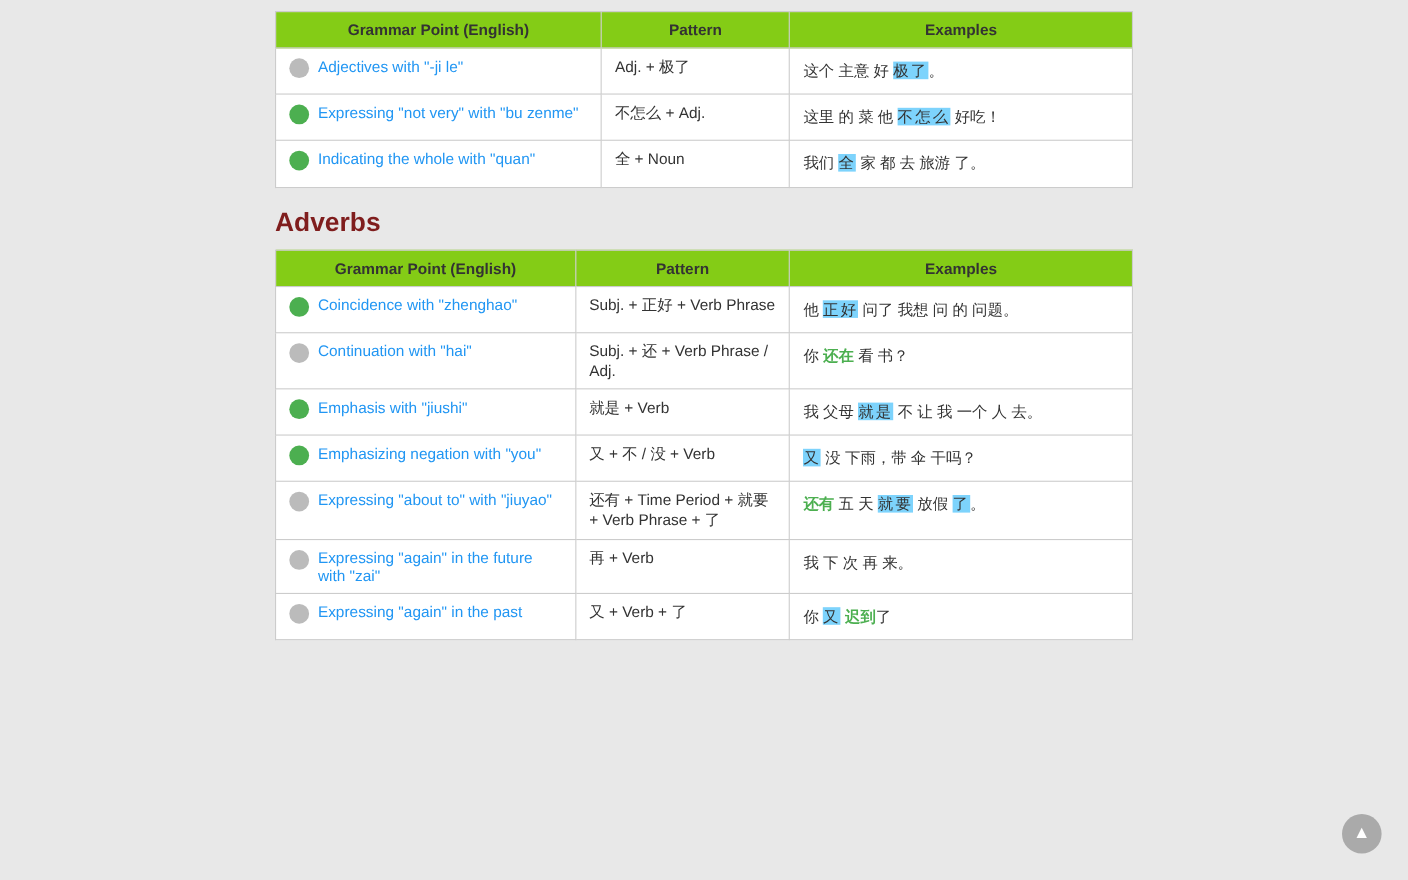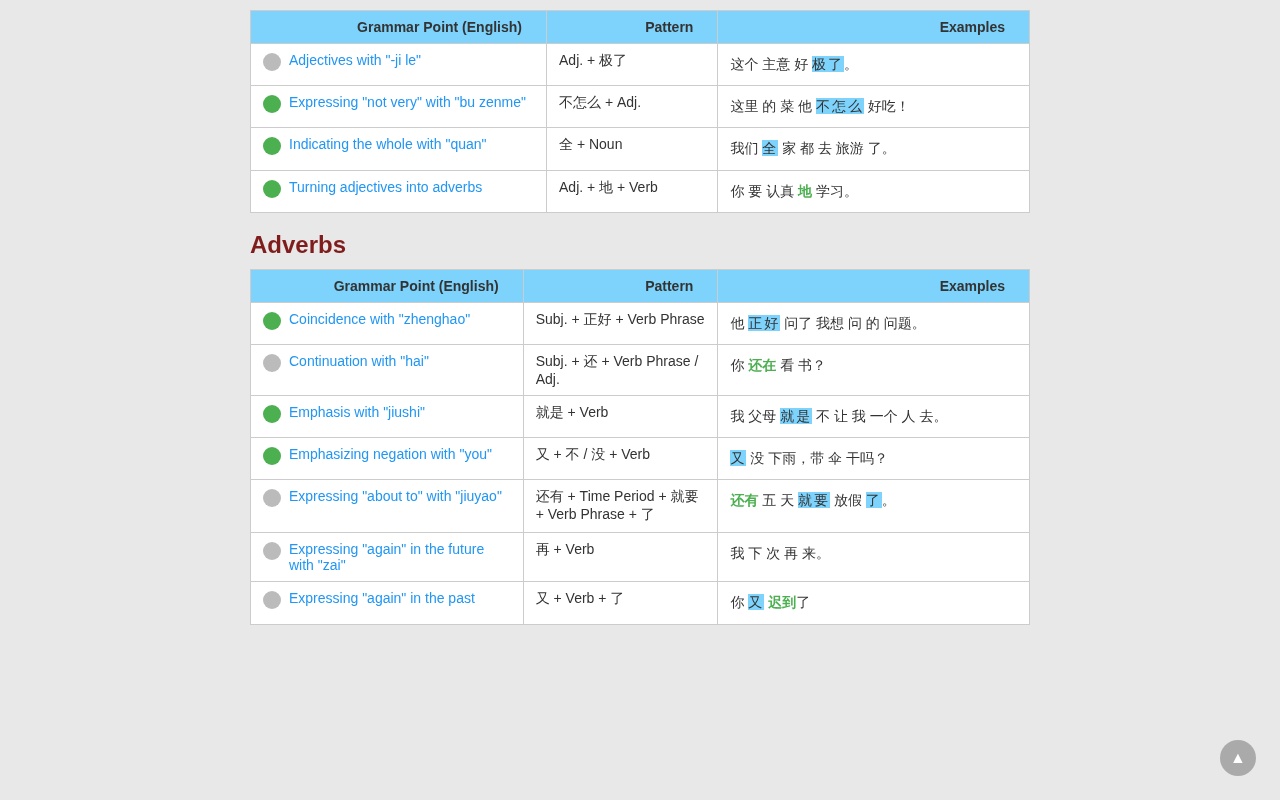--- a/index.html
+++ b/index.html
@@ -27,26 +27,26 @@
       color: #7f1d1d;
       margin: 18px 0 10px 0;
     }
     table {
       width: 100%;
       border-collapse: collapse;
       background: #fff;
       margin-bottom: 18px;
     }
     table th {
-      background-color: #7dd3fc;
+      background-color: #84cc16;
       font-weight: bold;
       font-size: 14px;
       padding: 8px 24px;
       border: 1px solid #ccc;
-      text-align: right;
+      text-align: center;
     }
     table td {
       padding: 8px 12px;
       border: 1px solid #ccc;
       vertical-align: top;
     }
     .col-grammar { width: 38%; }
     .col-pattern { width: 22%; }
     .col-examples { width: 40%; }
     .col-grammar2 { width: 35%; }
@@ -132,30 +132,20 @@
           <tr>
             <td class="col-grammar">
       <div class="row-cell">
         <div class="dot dot-green"></div>
         <a class="link-text">Indicating the whole with "quan"</a>
       </div>
     </td>
             <td class="col-pattern">全 + Noun</td>
             <td><span class="example-text"><span>我们 </span><mark class="yellow">全</mark><span> 家 都 去 旅游 了。</span></span></td>
           </tr>
-          <tr>
-            <td class="col-grammar">
-      <div class="row-cell">
-        <div class="dot dot-green"></div>
-        <a class="link-text">Turning adjectives into adverbs</a>
-      </div>
-    </td>
-            <td class="col-pattern">Adj. + 地 + Verb</td>
-            <td><span class="example-text"><span>你 要 认真 </span><span style="color:#4caf50; font-weight:bold;">地</span><span> 学习。</span></span></td>
-          </tr>
         </tbody>
     </table>
 
     <div class="section-heading">Adverbs</div>
 
     <table>
       <thead>
         <tr>
           <th class="col-grammar2">Grammar Point (English)</th>
           <th class="col-pattern2">Pattern</th>

